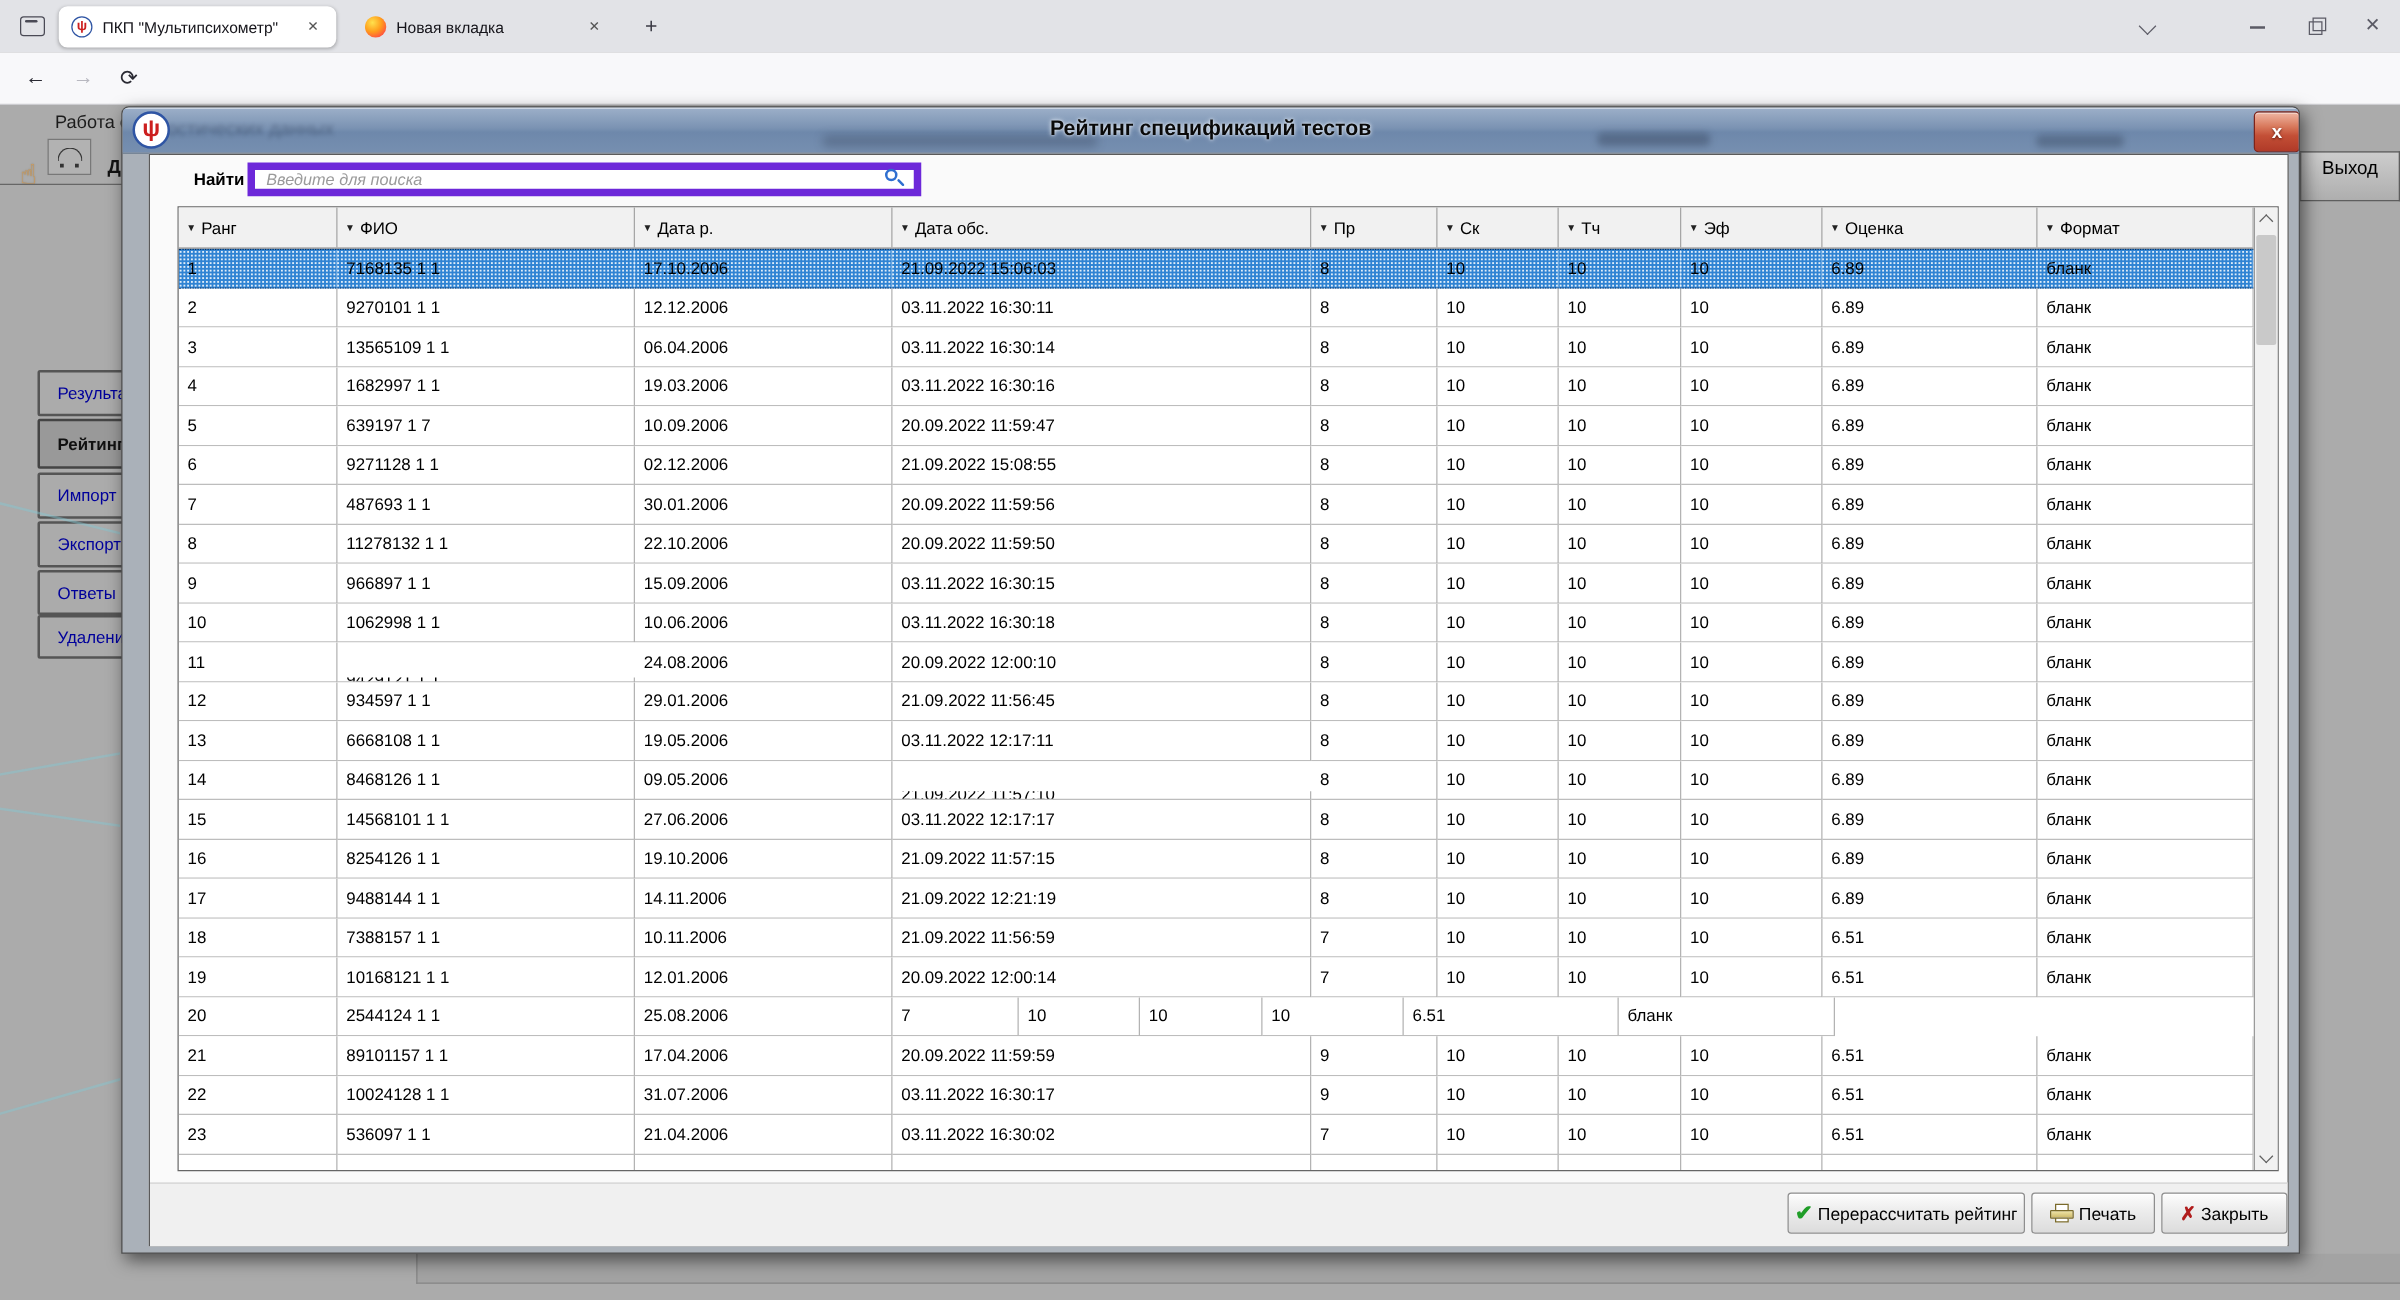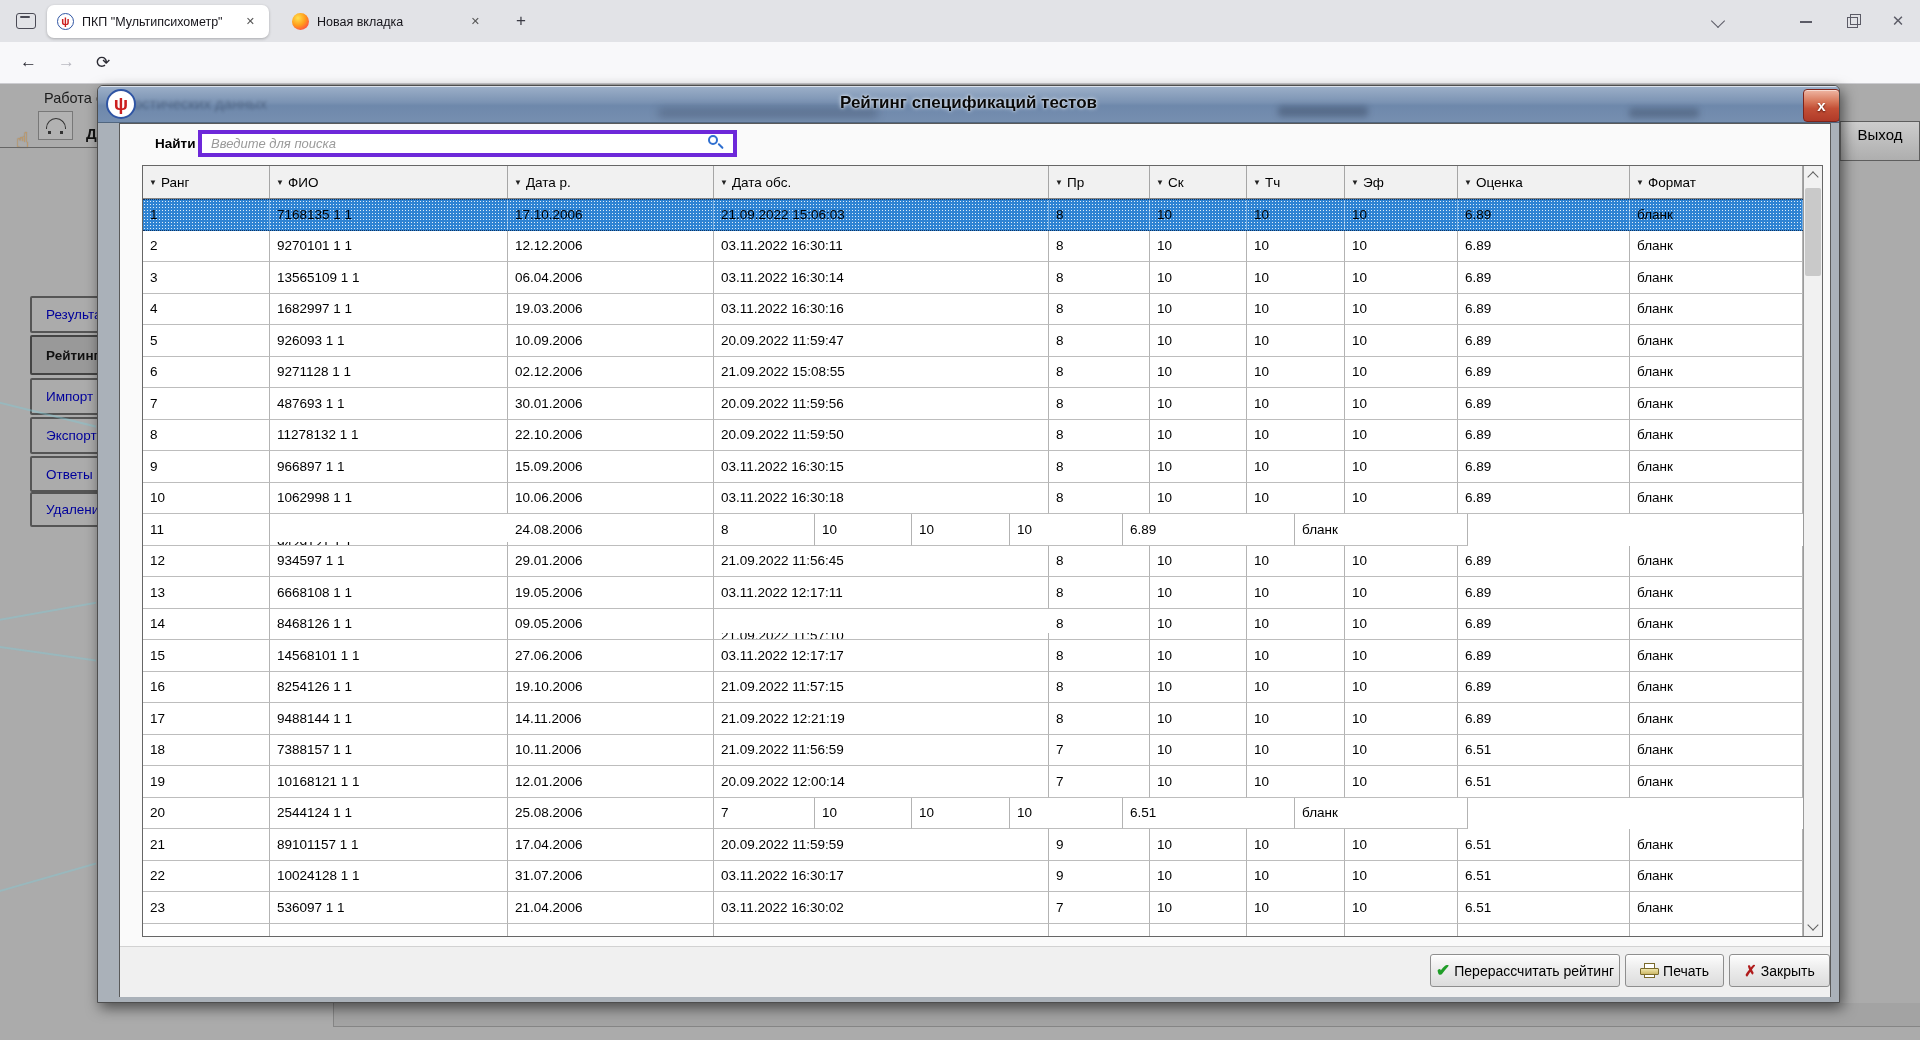--- a/index.html
+++ b/index.html
@@ -83,21 +83,21 @@
   .ghost-blob3 { position:absolute; right:140px; top:22px; width:70px; height:10px; background:rgba(25,35,55,.28); filter:blur(3px); border-radius:4px;}
   .dlg-logo { position:absolute; left:8px; top:3px; width:30px; height:30px; border-radius:50%; background:#fff; border:2.5px solid #2f55a4; color:#cc1f1f; font-weight:bold; font-size:19px; text-align:center; line-height:26px; }
   .dlg-title { position:absolute; left:0; top:7px; width:100%; text-align:center; font-size:17px; font-weight:600; color:#0a0a0a; text-shadow:0 0 4px rgba(235,242,250,.9), 0 0 2px rgba(235,242,250,.9); }
   .dlg-close { position:absolute; left:1705px; top:3px; width:37px; height:33px; border-radius:4px; border:1px solid #7e241a;
             background:linear-gradient(180deg,#efb6a4 0%, #d97b5e 35%, #c34f36 60%, #b03a28 100%);
             color:#fff; font-weight:bold; font-size:15px; text-align:center; line-height:31px; text-shadow:0 1px 2px rgba(60,10,5,.8);
             box-shadow:inset 0 1px 0 rgba(255,255,255,.5); }
   .panel { position:absolute; left:21px; top:37px; width:1712px; height:874px; background:#fafafa; border:1px solid #5a5a5a; }
 
   .find-label { position:absolute; left:35px; top:12px; font-size:13.5px; font-weight:bold; color:#000; }
-  .find-input { position:absolute; left:78px; top:6px; width:539px; height:27px; border:4px solid #6d28d9; background:#fff; font-size:13px; padding:0 28px 0 9px; font-family:"Liberation Sans", sans-serif; color:#222; }
+  .find-input { position:absolute; left:78px; top:6px; width:539px; height:27px; border:6px solid #6d28d9; background:#fff; font-size:13px; padding:0 28px 0 9px; font-family:"Liberation Sans", sans-serif; color:#222; }
   .find-input::placeholder { color:#9a9a9a; font-style:italic; }
   .magnifier { position:absolute; left:588px; top:11px; width:16px; height:16px; }
   .magnifier .lens { position:absolute; left:0; top:0; width:10px; height:10px; border:2px solid #2f6fd0; border-radius:50%; }
   .magnifier .handle { position:absolute; left:9px; top:10px; width:7px; height:2.4px; background:#2f6fd0; transform:rotate(45deg); border-radius:1px; }
 
   .tablewrap { position:absolute; left:22px; top:41px; width:1681px; height:772px; border:1px solid #666; background:#fff; display:flex; }
   .gridcol { width:1660px; display:flex; flex-direction:column; }
   .thead { display:flex; height:33px; background:#f1f1f1; border-bottom:1px solid #848484; flex:none; }
   .th { display:flex; align-items:center; gap:4px; padding-left:6px; font-size:13.5px; color:#000; border-right:1px solid #a6a6a6; overflow:hidden; }
   .th .tri { font-size:8px; color:#222; }
@@ -310,21 +310,21 @@
               <div class="td" style="width: 335px;">03.11.2022 16:30:16</div>
               <div class="td" style="width: 101px;">8</div>
               <div class="td" style="width: 97px;">10</div>
               <div class="td" style="width: 98px;">10</div>
               <div class="td" style="width: 113px;">10</div>
               <div class="td" style="width: 172px;">6.89</div>
               <div class="td" style="width: 173px;">бланк</div>
             </div>
             <div class="trow">
               <div class="td" style="width: 127px;">5</div>
-              <div class="td" style="width: 238px;">926093 1 1</div>
+              <div class="td" style="width: 238px;">639197 1 7</div>
               <div class="td" style="width: 206px;">10.09.2006</div>
               <div class="td" style="width: 335px;">20.09.2022 11:59:47</div>
               <div class="td" style="width: 101px;">8</div>
               <div class="td" style="width: 97px;">10</div>
               <div class="td" style="width: 98px;">10</div>
               <div class="td" style="width: 113px;">10</div>
               <div class="td" style="width: 172px;">6.89</div>
               <div class="td" style="width: 173px;">бланк</div>
             </div>
             <div class="trow">
@@ -384,20 +384,21 @@
               <div class="td" style="width: 97px;">10</div>
               <div class="td" style="width: 98px;">10</div>
               <div class="td" style="width: 113px;">10</div>
               <div class="td" style="width: 172px;">6.89</div>
               <div class="td" style="width: 173px;">бланк</div>
             </div>
             <div class="trow">
               <div class="td" style="width: 127px;">11</div>
               <div class="td" style="width: 238px; margin-top: 28px;">9429121 1 1</div>
               <div class="td" style="width: 206px;">24.08.2006</div>
+              <div class="td" style="width: 335px;">20.09.2022 12:00:10</div>
               <div class="td" style="width: 101px;">8</div>
               <div class="td" style="width: 97px;">10</div>
               <div class="td" style="width: 98px;">10</div>
               <div class="td" style="width: 113px;">10</div>
               <div class="td" style="width: 172px;">6.89</div>
               <div class="td" style="width: 173px;">бланк</div>
             </div>
             <div class="trow">
               <div class="td" style="width: 127px;">12</div>
               <div class="td" style="width: 238px;">934597 1 1</div>

